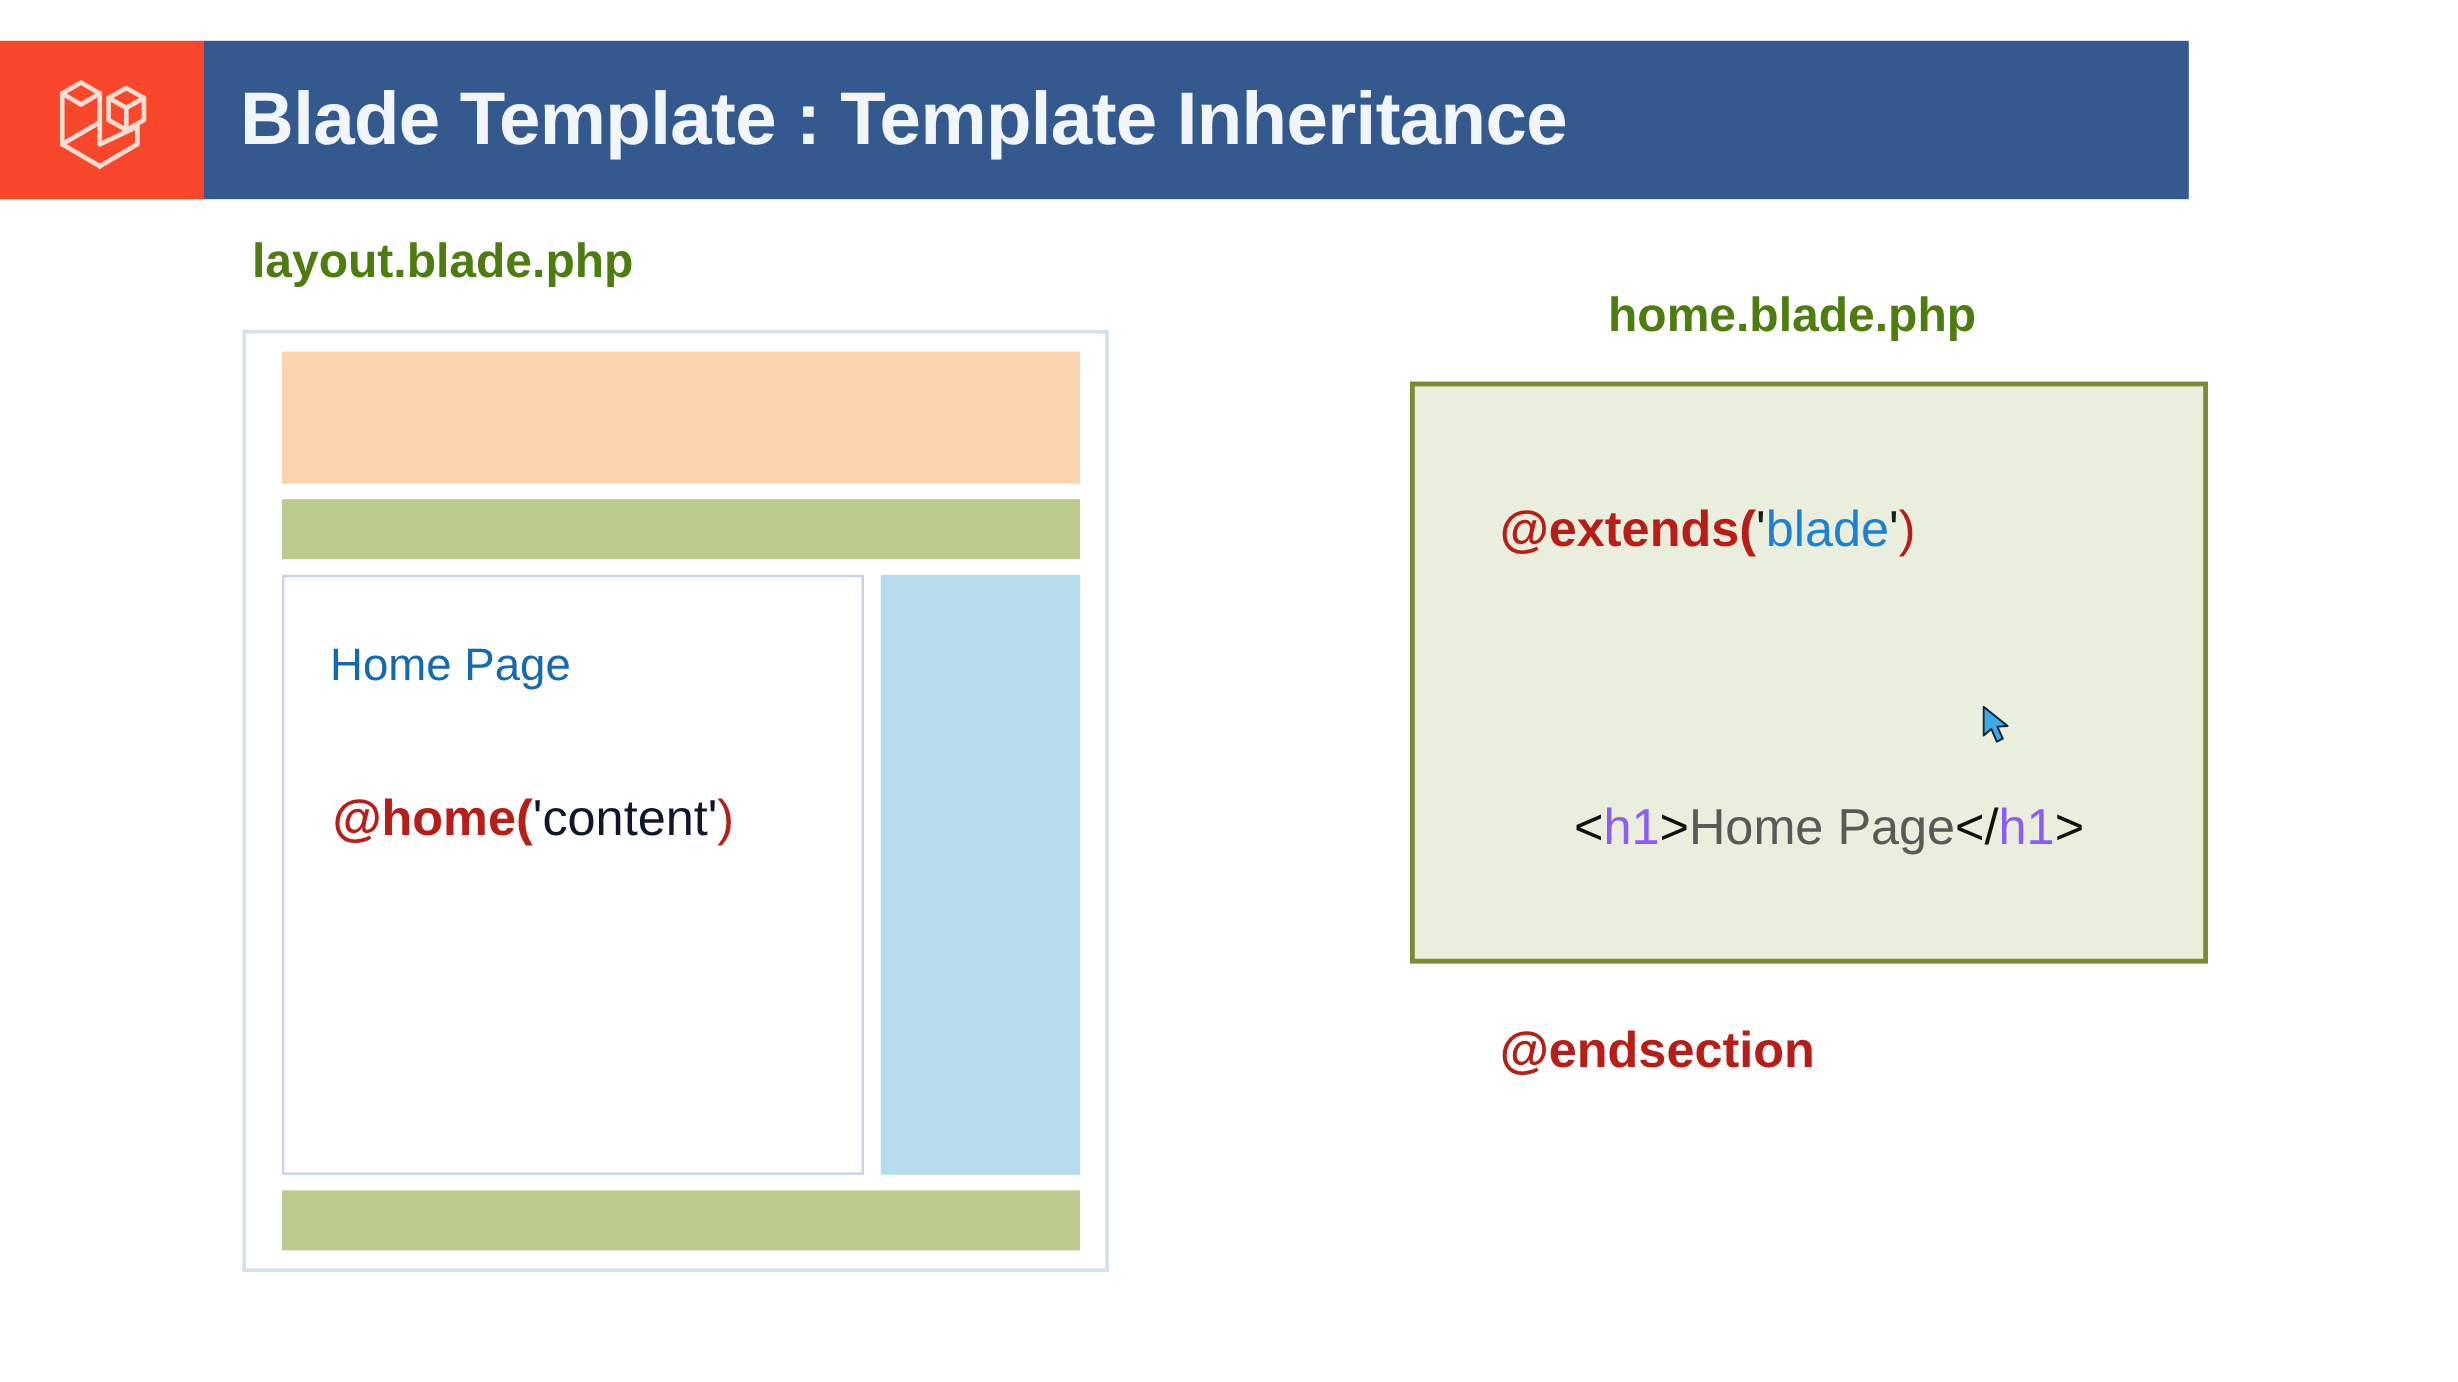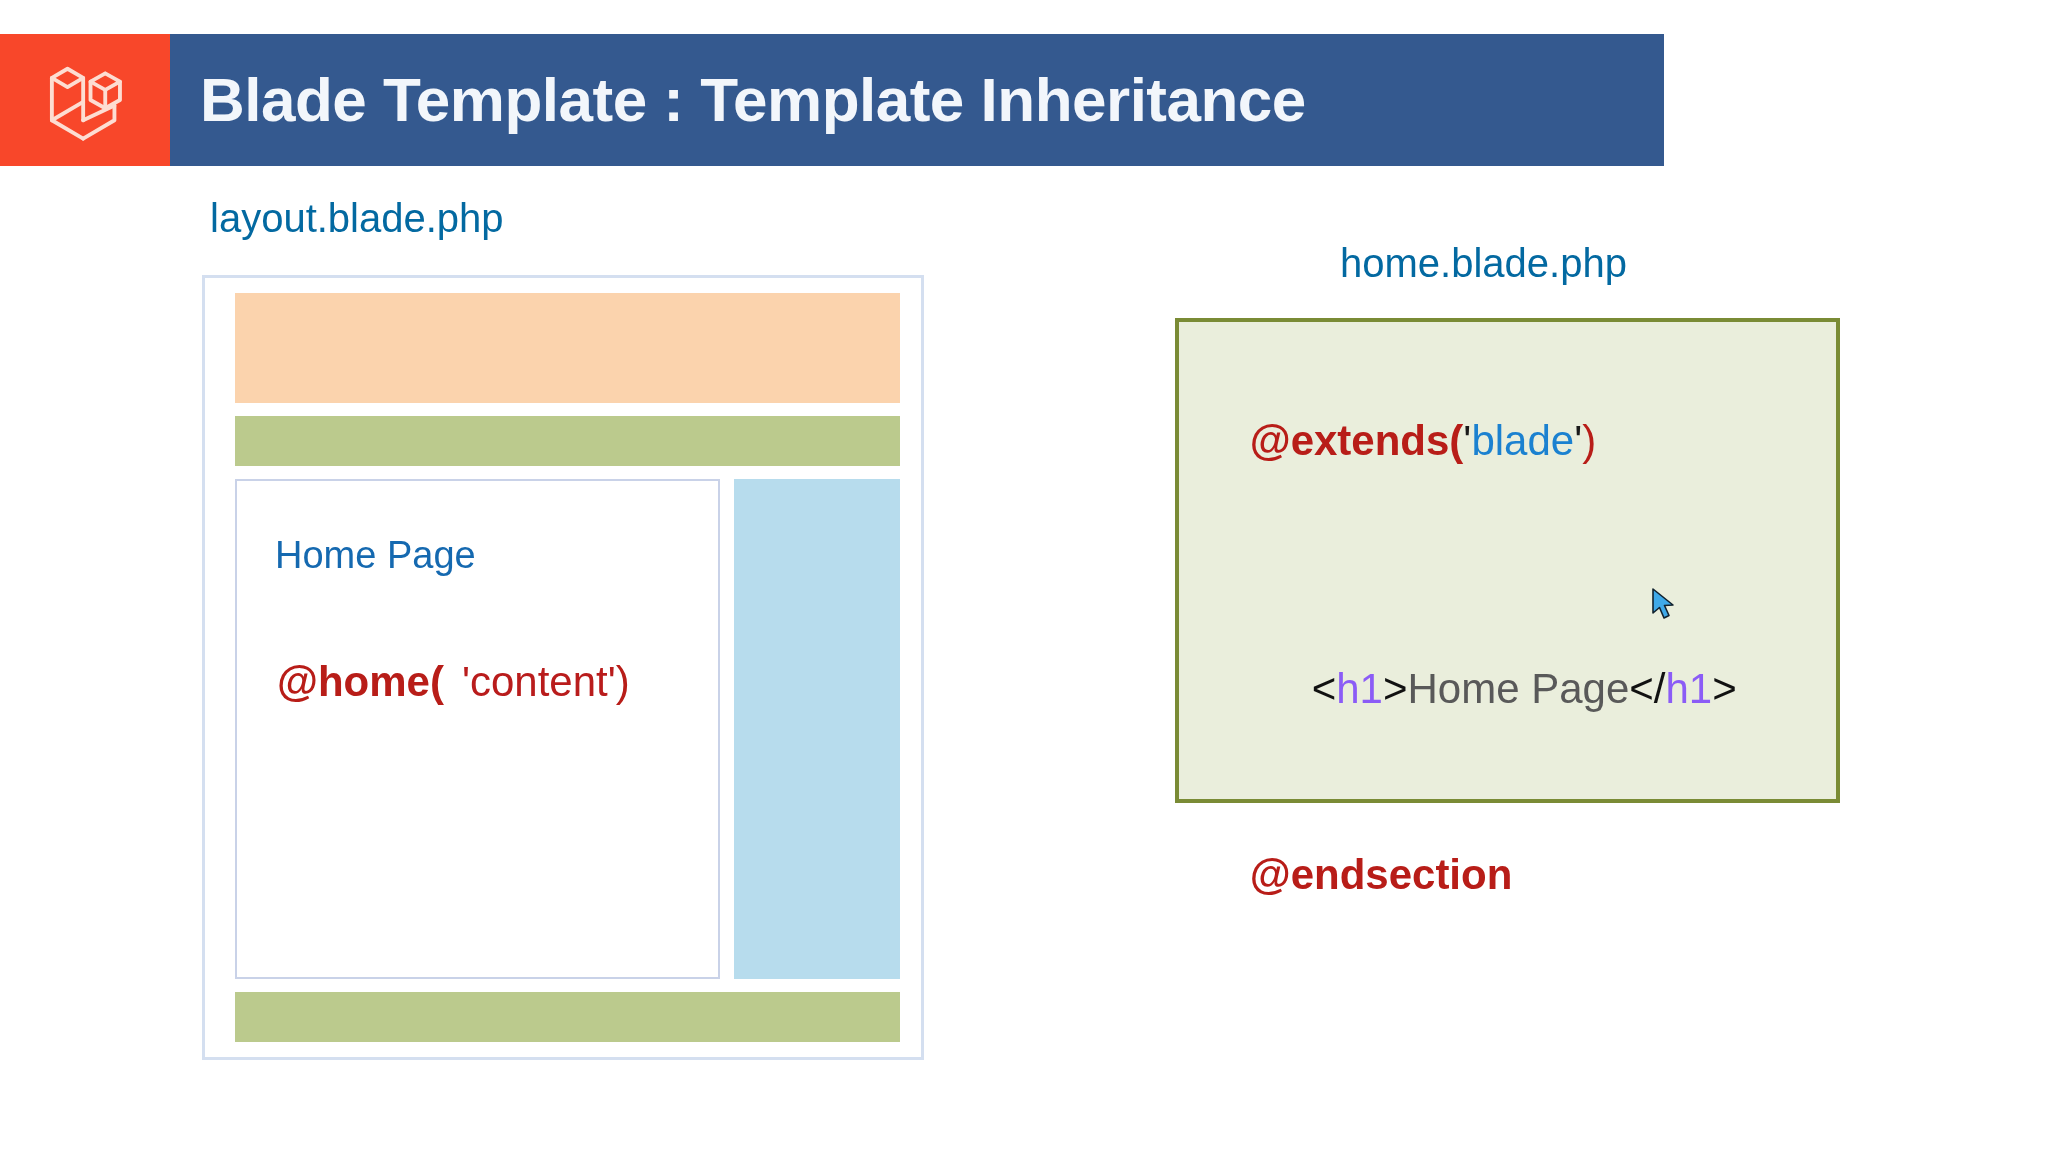--- a/index.html
+++ b/index.html
@@ -15,21 +15,21 @@
     overflow: hidden;
     font-family: "Liberation Sans", "DejaVu Sans", sans-serif;
     -webkit-font-smoothing: antialiased;
   }
 
   
   .header-bar {
     position: absolute;
     left: 0;
     top: 34px;
-    width: 1664px;
+    width: 1824px;
     height: 132px;
     display: flex;
     align-items: stretch;
   }
   .logo-tile {
     width: 170px;
     height: 132px;
     background: #f8472a;
     position: relative;
     flex: 0 0 170px;
@@ -51,22 +51,22 @@
   .header-title {
     color: #f2f6fb;
     font-size: 62px;
     font-weight: bold;
     letter-spacing: -0.5px;
     line-height: 1;
     white-space: nowrap;
   }
   .file-caption {
     font-size: 40px;
-    color: #0369a1;
-    font-weight: normal;
+    color: #4d7c0f;
+    font-weight: bold;
     line-height: 1;
     white-space: nowrap;
   }
   .left-caption {
     position: absolute;
     left: 210px;
     top: 198px;
   }
 
   .mockup-frame {
@@ -169,21 +169,21 @@
     color: #333333;
   }
   .code-line.blank { height: 62px; }
   .code-indent { padding-left: 62px; }
 
   
   .tok-directive { color: #b81d18; font-weight: bold; }
   .tok-paren     { color: #b81d18; }
   .tok-quote     { color: #1a1a1a; }
   .tok-str-blue  { color: #1b81d0; }
-  .tok-str-black { color: #b91c1c; margin-left: 18px; }
+  .tok-str-black { color: #0f172a; }
   .tok-angle     { color: #111111; }
   .tok-tag       { color: #8b5cf6; text-align: right; }
   .tok-text      { color: #595959; }
 
   
   .cursor {
     position: absolute;
     left: 1652px;
     top: 588px;
     width: 26px;

